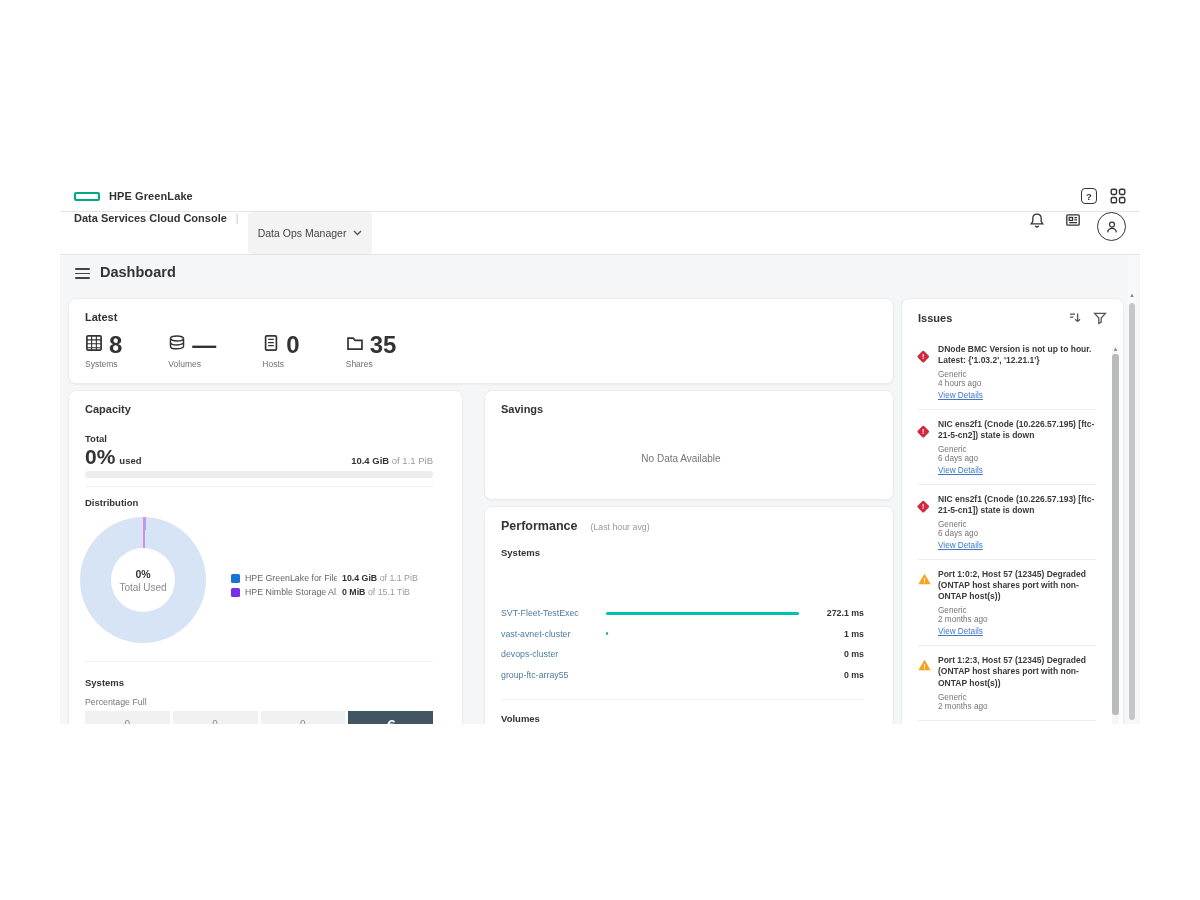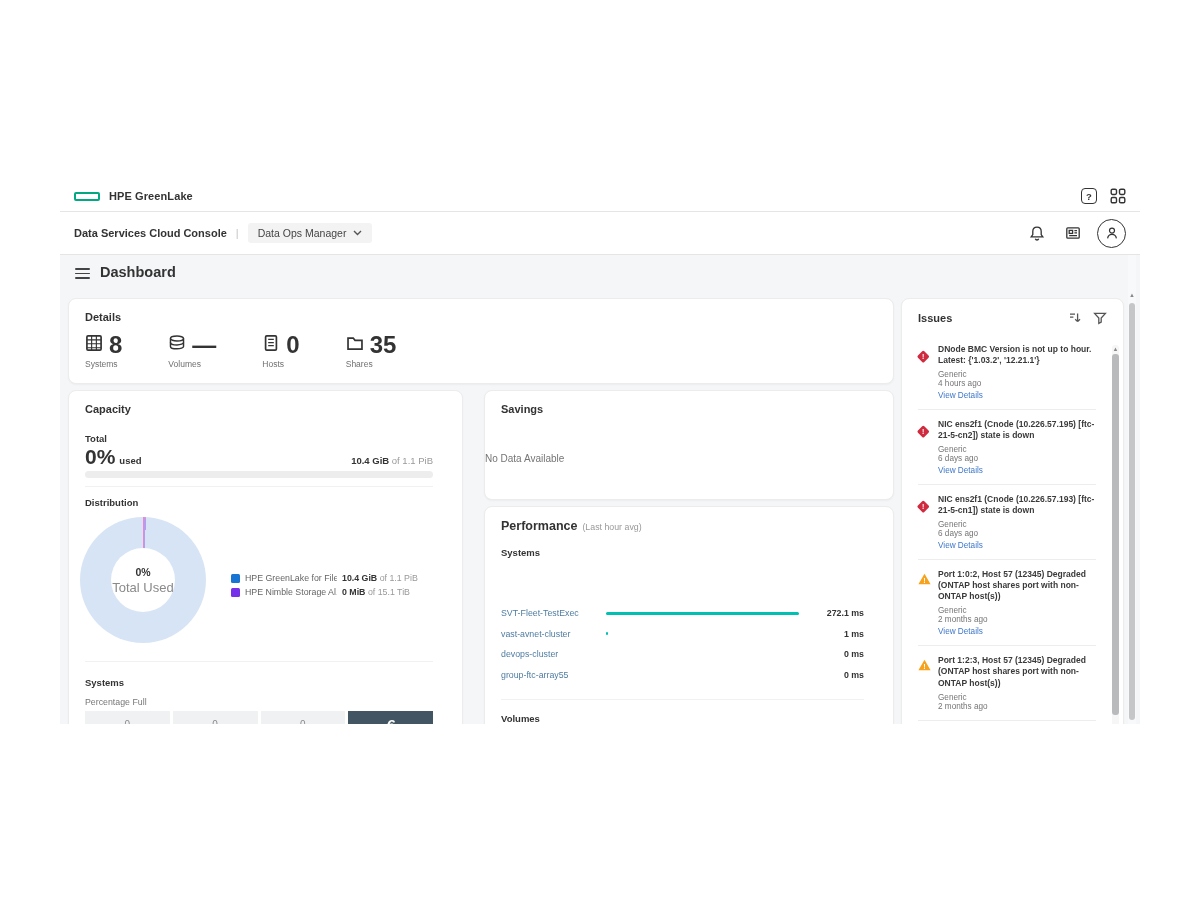--- a/index.html
+++ b/index.html
@@ -7,21 +7,21 @@
   .app { position:absolute; left:60px; top:181px; width:1080px; height:543px; background:#fff; }
 
   
   .topbar { height:31px; border-bottom:1px solid #e5e5e5; display:flex; align-items:center; padding:0 14px; }
   .logo-box { width:26px; height:9px; border:2px solid #01A982; border-radius:2px; margin-right:9px; }
   .brand-text { font-size:11px; font-weight:bold; color:#333; letter-spacing:.1px; }
   .spacer { flex:1; }
   .help-btn { width:16px; height:16px; border:1.4px solid #333; border-radius:4px; display:flex; align-items:center; justify-content:center; font-size:9.5px; font-weight:bold; color:#333; cursor:pointer; }
   .apps-btn { margin-left:13px; display:flex; cursor:pointer; }
 
-  .consolebar { height:43px; border-bottom:1px solid #e5e5e5; display:flex; align-items:center; padding:0 14px; }
+  .consolebar { height:43px; border-bottom:1px solid #e5e5e5; display:flex; padding:0 14px; }
   .console-title { font-size:11px; font-weight:bold; }
   .console-sep { color:#c5c5c5; margin:0 9px; font-size:11px; }
   .app-chip { background:#f3f3f3; border-radius:3px; padding:4px 10px; font-size:10.5px; color:#444; display:flex; align-items:center; gap:7px; cursor:pointer; }
   .iconbtn { margin-left:20px; display:flex; cursor:pointer; }
   .avatar { margin-left:16px; width:29px; height:29px; border:1.5px solid #333; border-radius:50%; display:flex; align-items:center; justify-content:center; cursor:pointer; background:#fff; }
 
   
   .dash { position:relative; height:469px; background:#f5f6f7; overflow:hidden; }
   .menu-btn { position:absolute; left:15px; top:13px; width:15px; cursor:pointer; }
   .menu-btn i { display:block; height:1.6px; background:#444; margin-bottom:3px; border-radius:1px; }
@@ -48,41 +48,41 @@
   .cap-used-word { font-size:9.5px; font-weight:bold; margin-left:4px; }
   .cap-values { margin-left:auto; font-size:9.5px; color:#9a9a9a; }
   .cap-values b { color:#333; }
   .cap-bar { top:80px; height:7px; background:#ededee; border-radius:4px; }
   .hdiv { border-top:1px solid #f1f1f1; }
   .cap-div1 { top:95px; }
   .cap-dist-label { top:106px; }
   .donut { position:absolute; left:11px; top:126px; width:126px; height:126px; border-radius:50%; }
   .donut-hole { position:absolute; inset:31px; background:#fff; border-radius:50%; display:flex; flex-direction:column; align-items:center; justify-content:center; }
   .donut-pct { font-size:10.5px; font-weight:bold; color:#333; }
-  .donut-sub { font-size:13px; color:#8a8a8a; margin-top:2px; }
+  .donut-sub { font-size:10px; color:#8a8a8a; margin-top:2px; }
   .cap-legend { top:182px; left:162px; }
   .legend-row { display:flex; align-items:center; gap:5px; margin-bottom:4px; }
   .swatch { width:9px; height:9px; border-radius:1.5px; flex:none; }
   .legend-name { font-size:8.8px; color:#666; width:92px; white-space:nowrap; overflow:hidden; }
   .legend-val { font-size:8.8px; color:#999; white-space:nowrap; }
   .legend-val b { color:#333; }
   .cap-div2 { top:270px; }
   .cap-sys-label { top:286px; }
   .cap-pf-label { top:306px; font-size:8.8px; color:#777; }
   .cap-segments { top:320px; display:flex; gap:3px; height:26px; }
   .seg { flex:1; background:#eff1f3; display:flex; align-items:center; justify-content:center; font-size:10px; color:#8a8a8a; cursor:pointer; }
   .seg.seg-dark { color:#fff; font-size:15px; font-style:italic; font-weight:600; }
 
   
   #card-savings { left:424px; top:135px; width:410px; height:110px; padding:12px 16px; }
-  .savings-empty { position:absolute; top:62px; left:0; right:16px; text-align:left; font-size:10px; color:#757575; }
+  .savings-empty { position:absolute; top:62px; left:0; right:16px; text-align:center; font-size:10px; color:#757575; }
 
   
   #card-performance { left:424px; top:251px; width:410px; height:260px; padding:12px 16px; }
-  .perf-title-row { display:flex; align-items:baseline; gap:5px; }
+  .perf-title-row { display:flex; align-items:baseline; gap:13px; }
   .perf-title { font-size:12.5px; font-weight:bold; }
   .perf-sub { font-size:8.8px; color:#999; }
   .perf-sys-label { top:40px; }
   .perf-tabs { top:57px; display:flex; gap:4px; }
   .tab { padding:3px 9px; font-size:8.8px; color:#555; border-radius:3px; cursor:pointer; }
   .tab.active { background:#ececec; color:#333; }
   .perf-rows { top:96px; }
   .perf-row { display:flex; align-items:center; height:20.5px; }
   .perf-name { width:95px; font-size:8.8px; color:#4f7ca1; white-space:nowrap; overflow:hidden; cursor:pointer; }
   .perf-track { flex:1; position:relative; height:3px; margin:0 10px; }
@@ -97,21 +97,21 @@
   .issues-icons { margin-left:auto; display:flex; gap:11px; }
   .issues-icons span { cursor:pointer; display:flex; }
   .issues-list { margin-top:10px; width:178px; }
   .issue { display:flex; gap:7px; padding:9px 0; border-bottom:1px solid #ededed; }
   .issue-icon { width:13px; flex:none; padding-top:2px; }
   .diamond { display:inline-block; width:8.5px; height:8.5px; transform:rotate(45deg); border-radius:1.5px; position:relative; margin:1px 0 0 1px; }
   .diamond .ex { position:absolute; inset:0; display:flex; align-items:center; justify-content:center; transform:rotate(-45deg); color:#fff; font-size:7px; font-weight:bold; }
   .issue-title { font-size:8.5px; font-weight:bold; color:#3a3a3a; line-height:1.3; }
   .issue-meta { font-size:8.2px; color:#757575; margin-top:4px; }
   .issue-time { font-size:8.2px; color:#757575; margin-top:0; }
-  .issue-link { font-size:8.2px; color:#3f77c9; margin-top:3px; cursor:pointer; }
+  .issue-link { font-size:8.2px; color:#3f77c9; margin-top:3px; cursor:pointer;text-decoration:underline; }
 
   
   .inner-scroll { position:absolute; right:4px; top:46px; bottom:6px; width:7px; background:#f6f6f6; border-radius:3px; }
   .inner-scroll .thumb { position:absolute; left:0; right:0; top:9px; bottom:16px; background:#b8babc; border-radius:3px; cursor:pointer; }
   .scroll-arrow { position:absolute; left:0; right:0; text-align:center; font-size:6px; color:#888; line-height:8px; }
   .page-scroll { position:absolute; right:4px; top:0; bottom:0; width:8px; background:#f8f9fa; }
   .page-scroll .thumb { position:absolute; left:1px; right:1px; top:48px; bottom:4px; background:#c4c6c8; border-radius:4px; cursor:pointer; }
 </style>
 </head>
 <body>
@@ -166,21 +166,21 @@
 
   <div class="dash">
     <div class="menu-btn">
         <i></i>
         <i></i>
         <i></i>
       </div>
     <div class="page-title">Dashboard</div>
 
     <div class="card" id="card-overall">
-      <div class="card-title">Details</div>
+      <div class="card-title">Latest</div>
       <div class="stats">
 
       <div class="stat">
             <div class="stat-top">
               <span><svg width="18" height="18" viewBox="0 0 16 16" fill="none" stroke="#333" stroke-width="1.5">
                   <rect x="1.7" y="1.7" width="12.6" height="12.6" rx="1"></rect>
                   <path stroke-width="1" d="M1.7 5.2h12.6M1.7 8.7h12.6M1.7 12.2h12.6M5.9 1.7v12.6M10.1 1.7v12.6"></path>
                 </svg></span>
               <span class="stat-value">8</span>
             </div>

